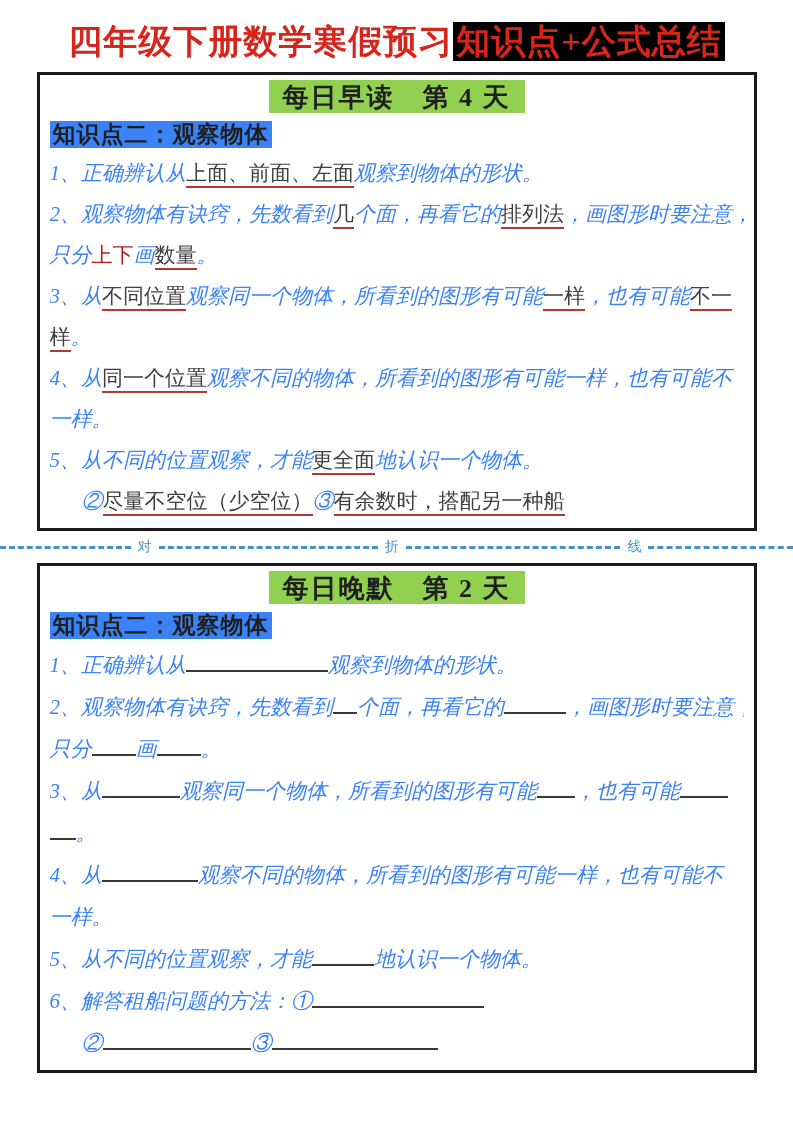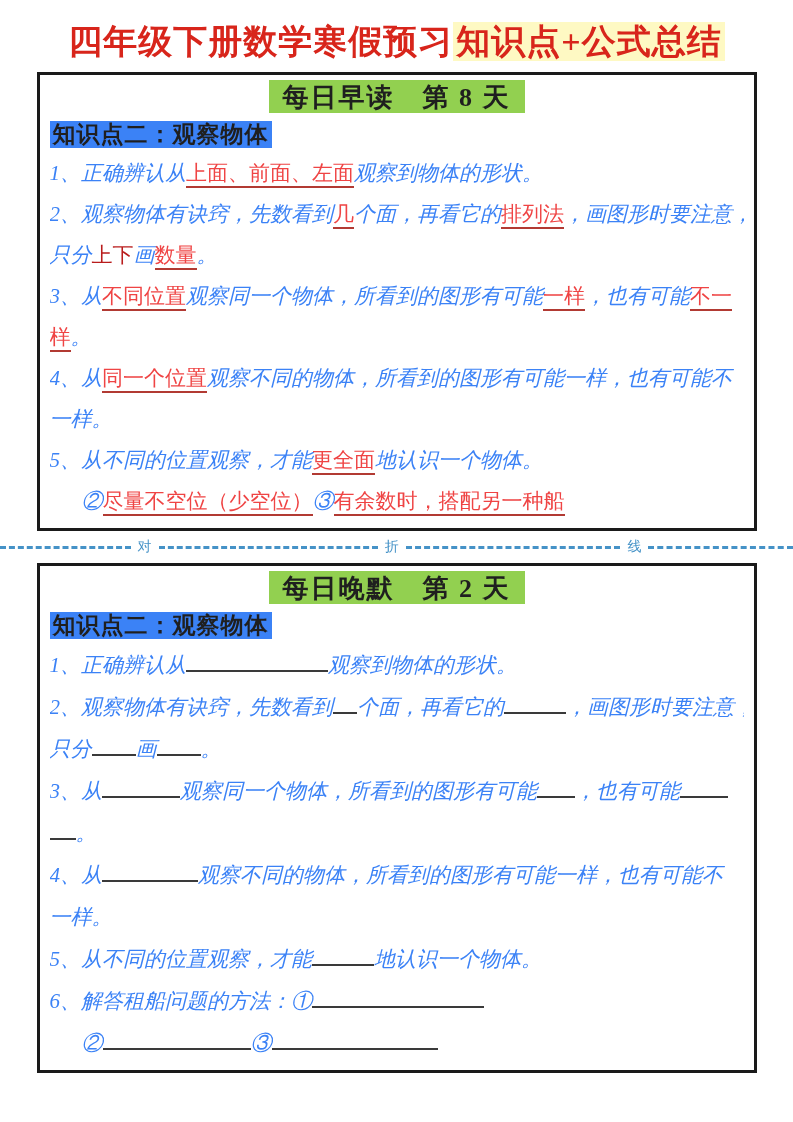--- a/index.html
+++ b/index.html
@@ -17,21 +17,21 @@
     text-align:center;
     padding-top:20px;
     margin-bottom:8px;
     font-size:34px;
     line-height:44px;
     font-weight:bold;
     color:#d8251b;
     white-space:nowrap;
     letter-spacing:1px;
   }
-  .t-hl{background:#fef9c3;padding:1px 3px;}
+  .t-hl{background:#000000;padding:1px 3px;}
 
   
   .box{
     width:694px;
     margin:0 auto;
     border:3px solid #1a1a1a;
     padding:4px 10px 6px;
     background:#fff;
     box-sizing:content-box;
   }
@@ -57,21 +57,21 @@
     font-size:21px;
     line-height:41px;
     height:41px;
     white-space:nowrap;
     overflow:hidden;
   }
   .box.evening .line{line-height:42px;height:42px;}
   .line.indent{padding-left:32px;}
   .seg-n{color:#3b82f6;font-style:italic;}
   .seg-r{
-    color:#ef4444;
+    color:#404040;
     border-bottom:2px solid #b23a33;
     padding-bottom:1px;
   }
   .seg-u{
     color:#b91c1c;
     border-bottom:2px solid #2a2a2a;
     padding-bottom:16px;
   }
   .blank{
     display:inline-block;
@@ -103,21 +103,21 @@
 </style>
 </head>
 <body>
 
 <div class="page">
 
   <header class="doc-title"><span class="t-main">四年级下册数学寒假预习</span><span class="t-hl">知识点+公式总结</span></header>
 
   <section class="box morning">
     <div class="sec-header">
-      <span class="green-hl">每日早读　第 8 天</span>
+      <span class="green-hl">每日早读　第 4 天</span>
     </div>
     <div class="kp-row">
       <span class="kp-hl">知识点二：观察物体</span>
     </div>
     <div class="lines">
         <div class="line"><span class="seg-n">1、正确辨认从</span><span class="seg-r">上面、前面、左面</span><span class="seg-n">观察到物体的形状。</span></div>
         <div class="line"><span class="seg-n">2、观察物体有诀窍，先数看到</span><span class="seg-r">几</span><span class="seg-n">个面，再看它的</span><span class="seg-r">排列法</span><span class="seg-n">，画图形时要注意，</span></div>
         <div class="line"><span class="seg-n">只分</span><span class="seg-u">上下</span><span class="seg-n">画</span><span class="seg-r">数量</span><span class="seg-n">。</span></div>
         <div class="line"><span class="seg-n">3、从</span><span class="seg-r">不同位置</span><span class="seg-n">观察同一个物体，所看到的图形有可能</span><span class="seg-r">一样</span><span class="seg-n">，也有可能</span><span class="seg-r">不一</span></div>
         <div class="line"><span class="seg-r">样</span><span class="seg-n">。</span></div>

